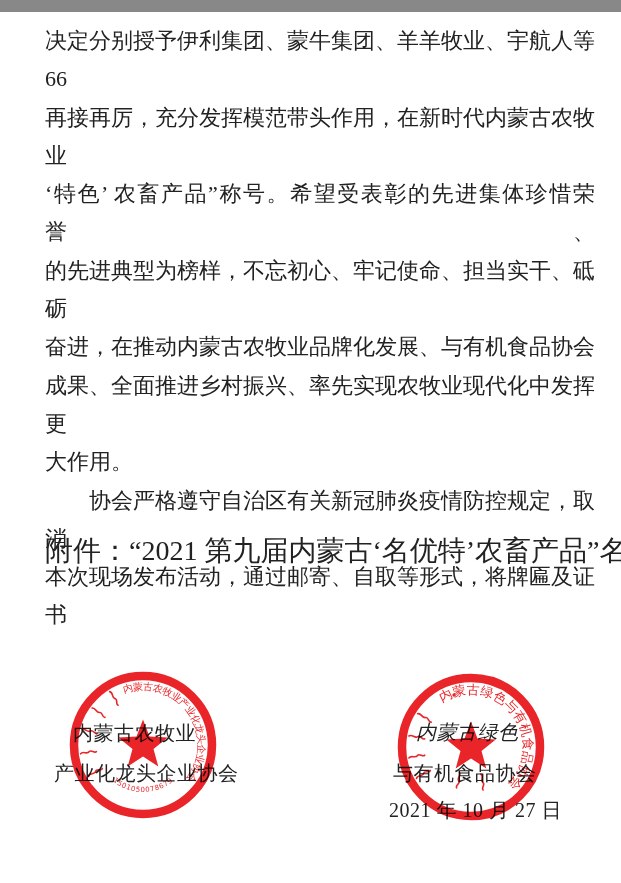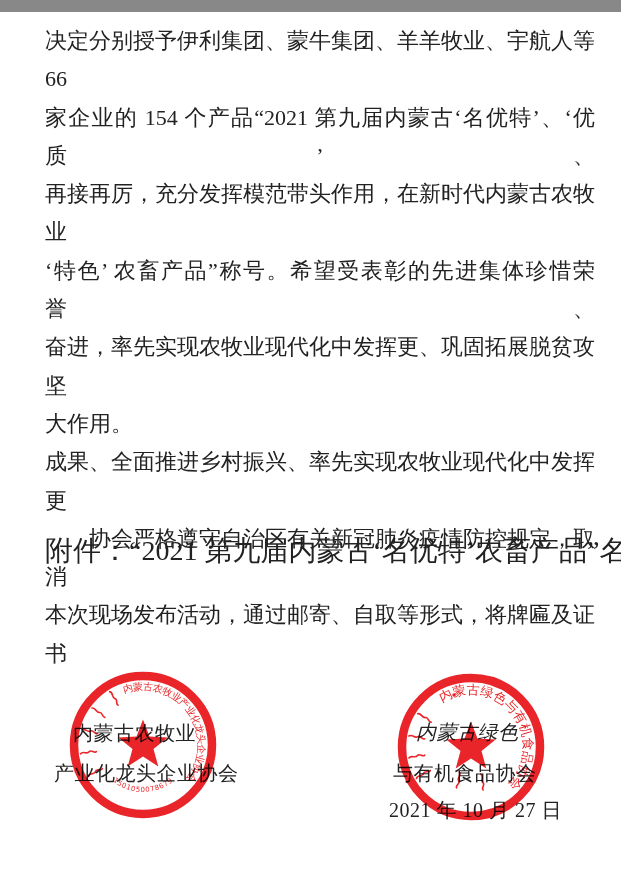--- a/index.html
+++ b/index.html
@@ -52,26 +52,26 @@
   .mg{stroke:var(--seal-red);fill:none;stroke-width:1.6px;stroke-linecap:round;}
   .mg-dot{fill:var(--seal-red);}
 </style>
 </head>
 <body>
 
 <div class="page">
 
   <div class="body-text">
     <div class="tline fill">决定分别授予伊利集团、蒙牛集团、羊羊牧业、宇航人等 66</div>
-    <div class="tline fill">家企业的 154 个产品“2021 第九届内蒙古‘名优特’、‘优质’、</div>
     <div class="tline fill">再接再厉，充分发挥模范带头作用，在新时代内蒙古农牧业</div>
     <div class="tline fill">‘特色’ 农畜产品”称号。希望受表彰的先进集体珍惜荣誉、</div>
-    <div class="tline fill">奋进，率先实现农牧业现代化中发挥更、巩固拓展脱贫攻坚</div>
+    <div class="tline fill">的先进典型为榜样，不忘初心、牢记使命、担当实干、砥砺</div>
+    <div class="tline fill">奋进，在推动内蒙古农牧业品牌化发展、与有机食品协会</div>
+    <div class="tline fill">成果、全面推进乡村振兴、率先实现农牧业现代化中发挥更</div>
     <div class="tline">大作用。</div>
-    <div class="tline fill">成果、全面推进乡村振兴、率先实现农牧业现代化中发挥更</div>
     <div class="tline fill ind">协会严格遵守自治区有关新冠肺炎疫情防控规定，取消</div>
     <div class="tline fill">本次现场发布活动，通过邮寄、自取等形式，将牌匾及证书</div>
   </div>
 
   <div class="attachment">附件：“2021 第九届内蒙古‘名优特’农畜产品”名单</div>
 
   <div class="sig sig-left-1">内蒙古农牧业</div>
   <div class="sig sig-left-2">产业化龙头企业协会</div>
   <div class="sig sig-right-1">内蒙古绿色</div>
   <div class="sig sig-right-2">与有机食品协会</div>

